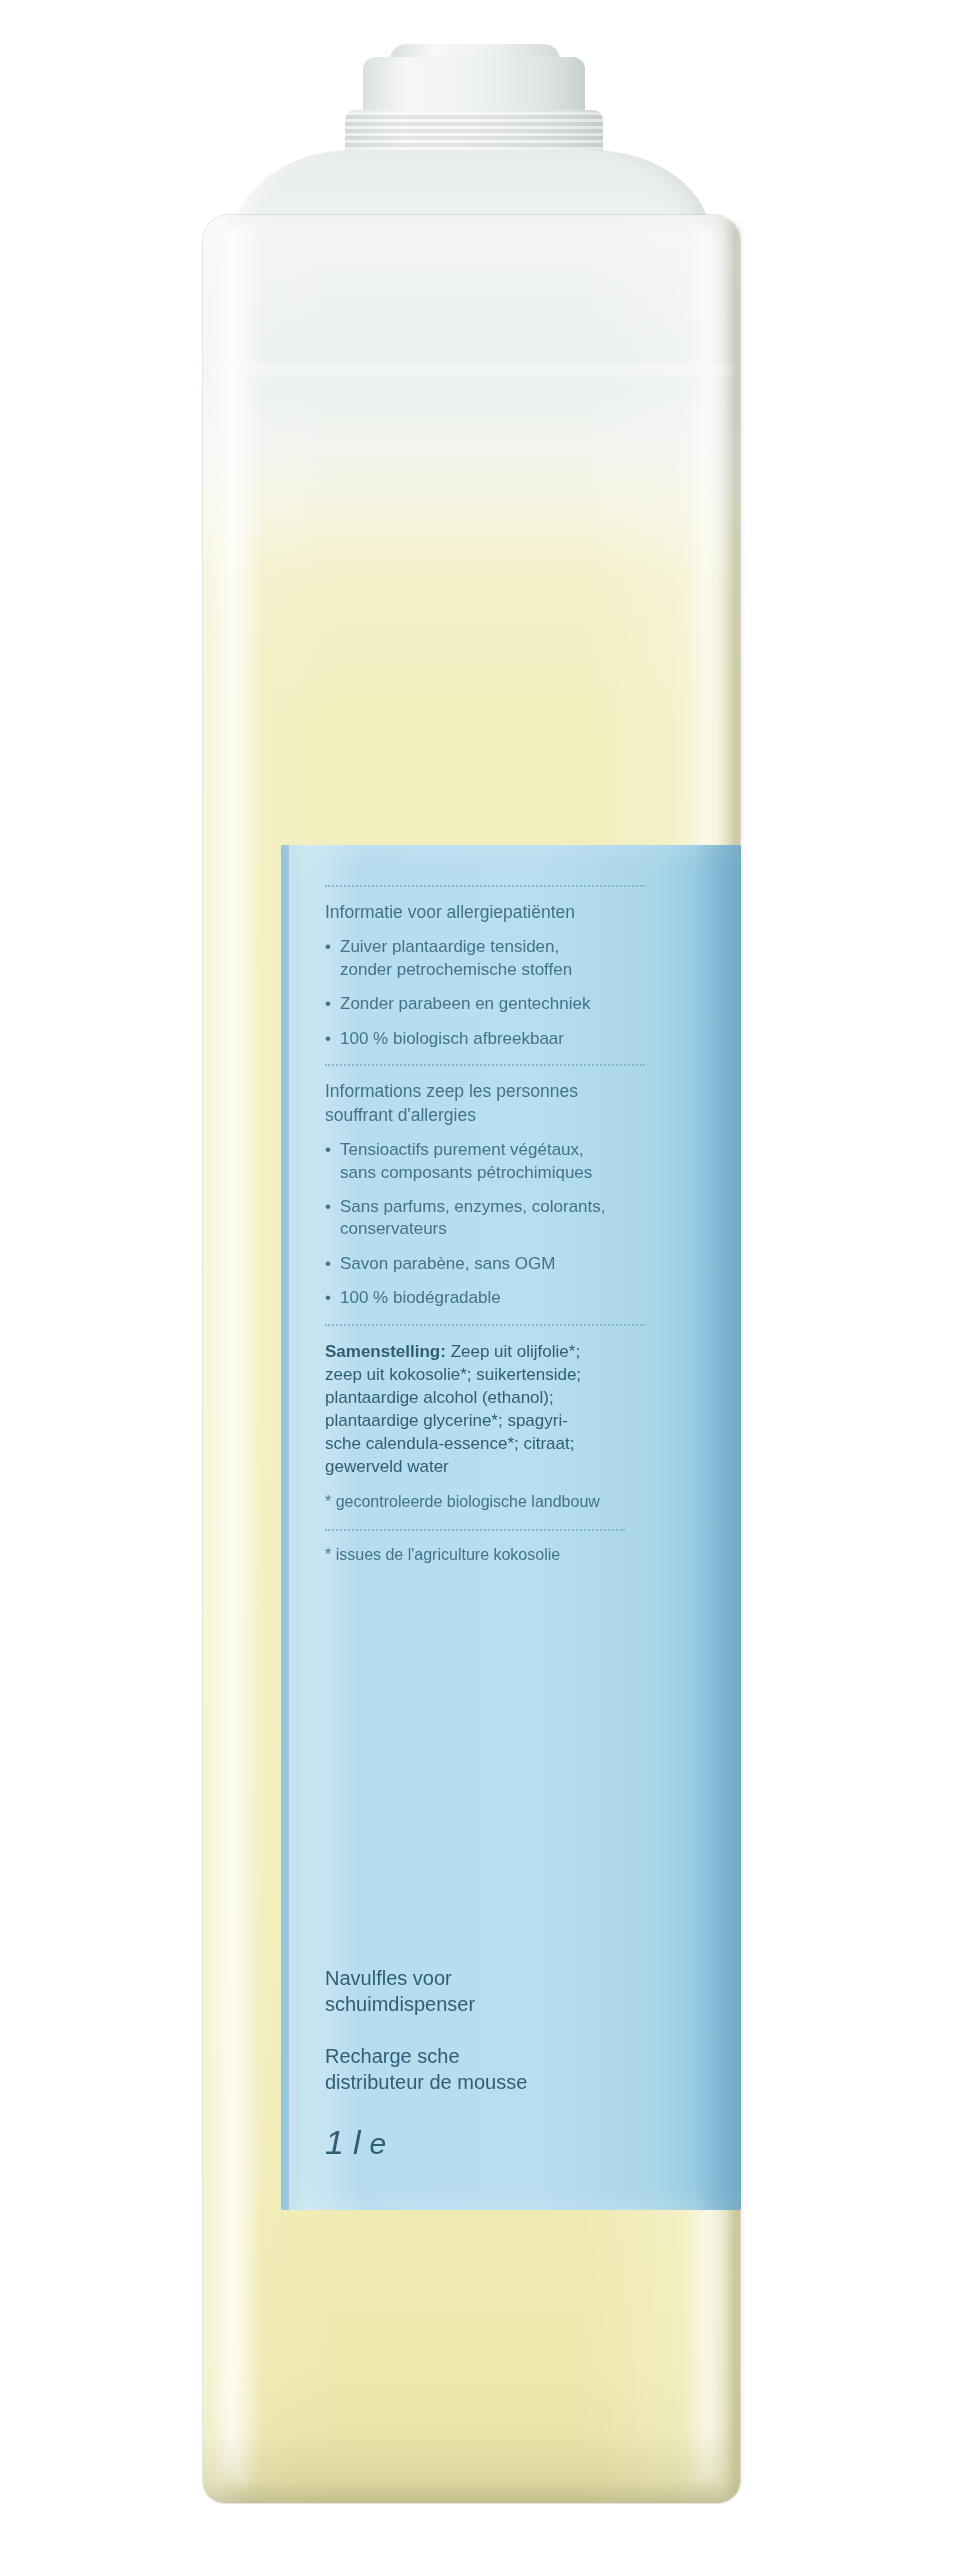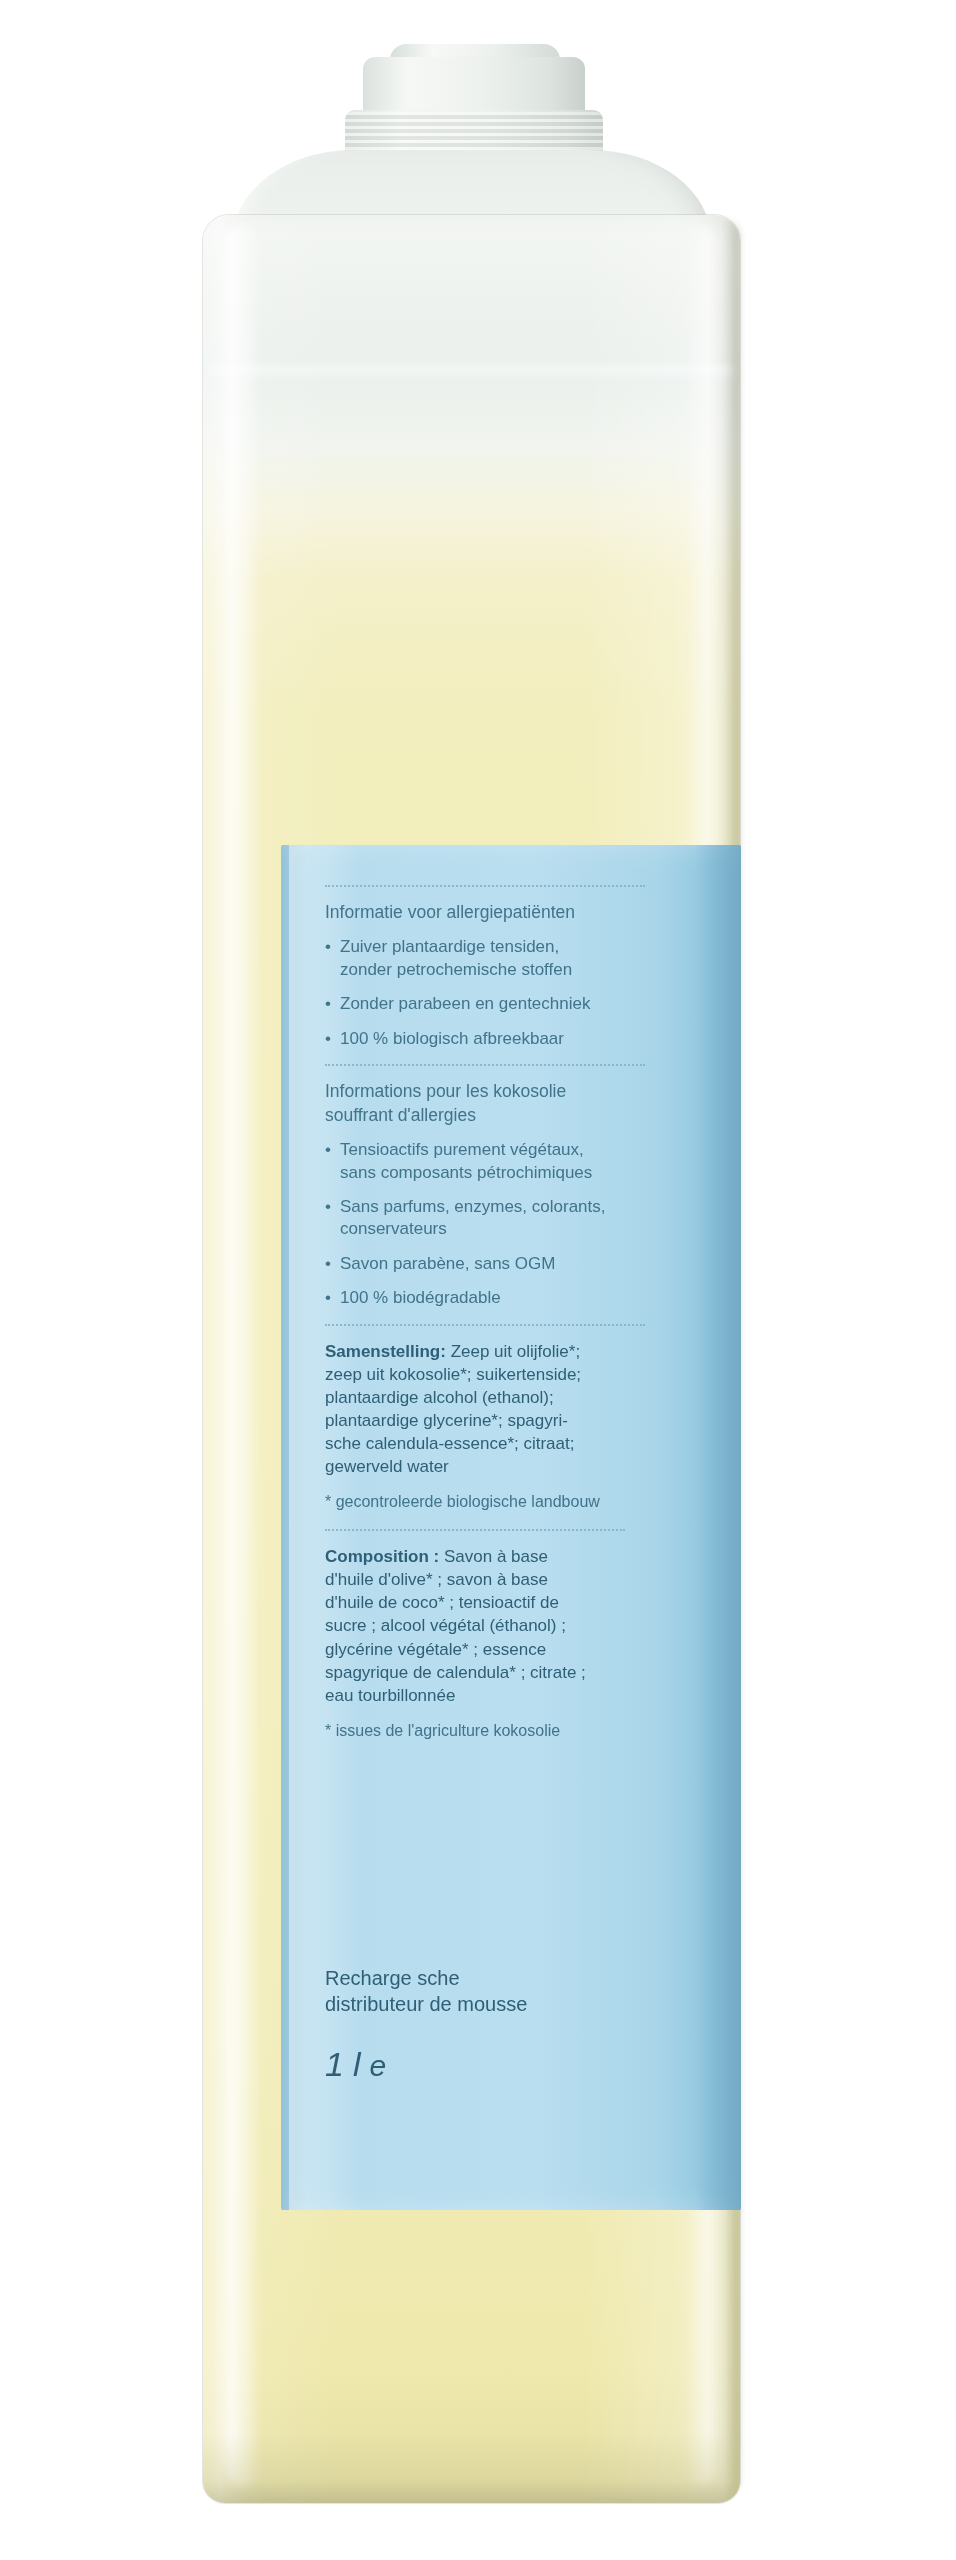--- a/index.html
+++ b/index.html
@@ -335,21 +335,21 @@
       <p class="head">Informatie voor allergiepatiënten</p>
       <ul class="bullets">
         <li>Zuiver plantaardige tensiden,
 zonder petrochemische stoffen</li>
         <li>Zonder parabeen en gentechniek</li>
         <li>100 % biologisch afbreekbaar</li>
       </ul>
 
       <div class="dots"></div>
 
-      <p class="head" style="white-space: pre-line;">Informations pour les kokosolie
+      <p class="head" style="white-space: pre-line;">Informations zeep les personnes
 souffrant d'allergies</p>
       <ul class="bullets">
         <li>Tensioactifs purement végétaux,
 sans composants pétrochimiques</li>
         <li>Sans parfums, enzymes, colorants,
 conservateurs</li>
         <li>Savon parabène, sans OGM</li>
         <li>100 % biodégradable</li>
       </ul>
 
@@ -358,31 +358,26 @@
       <p class="comp-block"><b>Samenstelling:</b><span> Zeep uit olijfolie*;
 zeep uit kokosolie*; suikertenside;
 plantaardige alcohol (ethanol);
 plantaardige glycerine*; spagyri-
 sche calendula-essence*; citraat;
 gewerveld water</span></p>
       <p class="comp-note">* gecontroleerde biologische landbouw</p>
 
       <div class="dots short"></div>
 
-      <p class="comp-block"><b>Composition :</b><span> Savon à base
-d'huile d'olive* ; savon à base
-d'huile de coco* ; tensioactif de
-sucre ; alcool végétal (éthanol) ;
-glycérine végétale* ; essence
-spagyrique de calendula* ; citrate ;
-eau tourbillonnée</span></p>
       <p class="comp-note">* issues de l'agriculture kokosolie</p>
     </div>
 
     <div class="usage">
+      <p class="nl">Navulfles voor
+schuimdispenser</p>
       <p class="fr">Recharge sche
 distributeur de mousse</p>
       <div class="volume">
         <span>1</span><span class="sep">l</span><span class="e">e</span>
       </div>
     </div>
   </div>
 
 </div>
 

